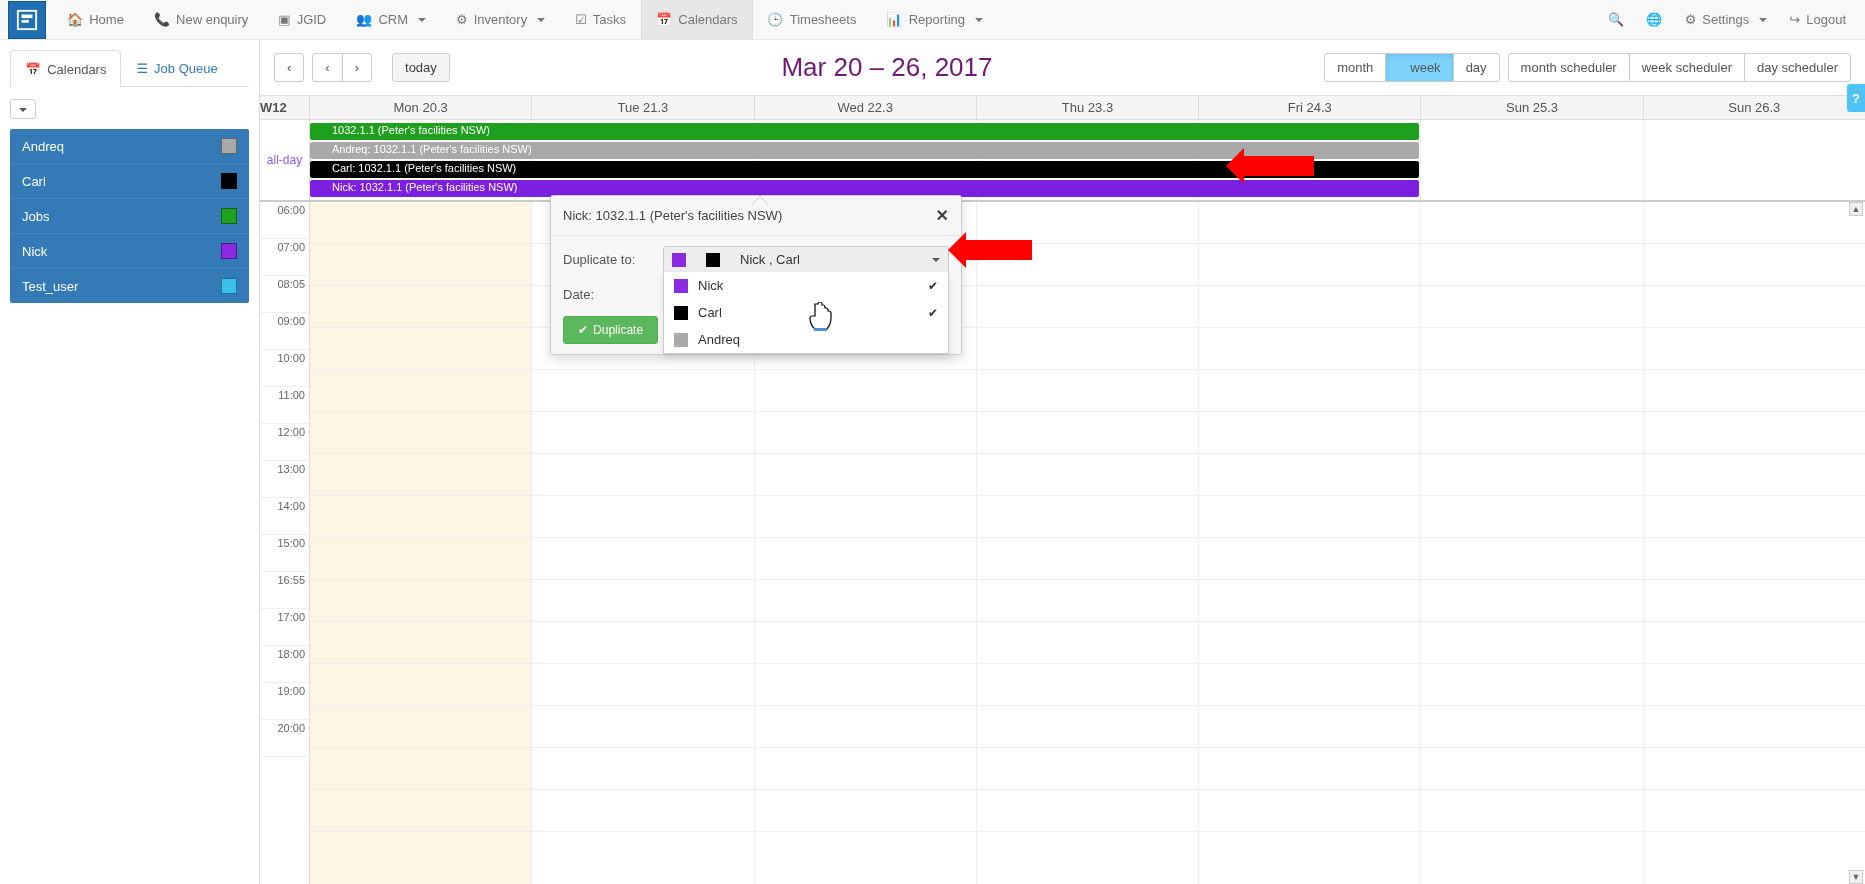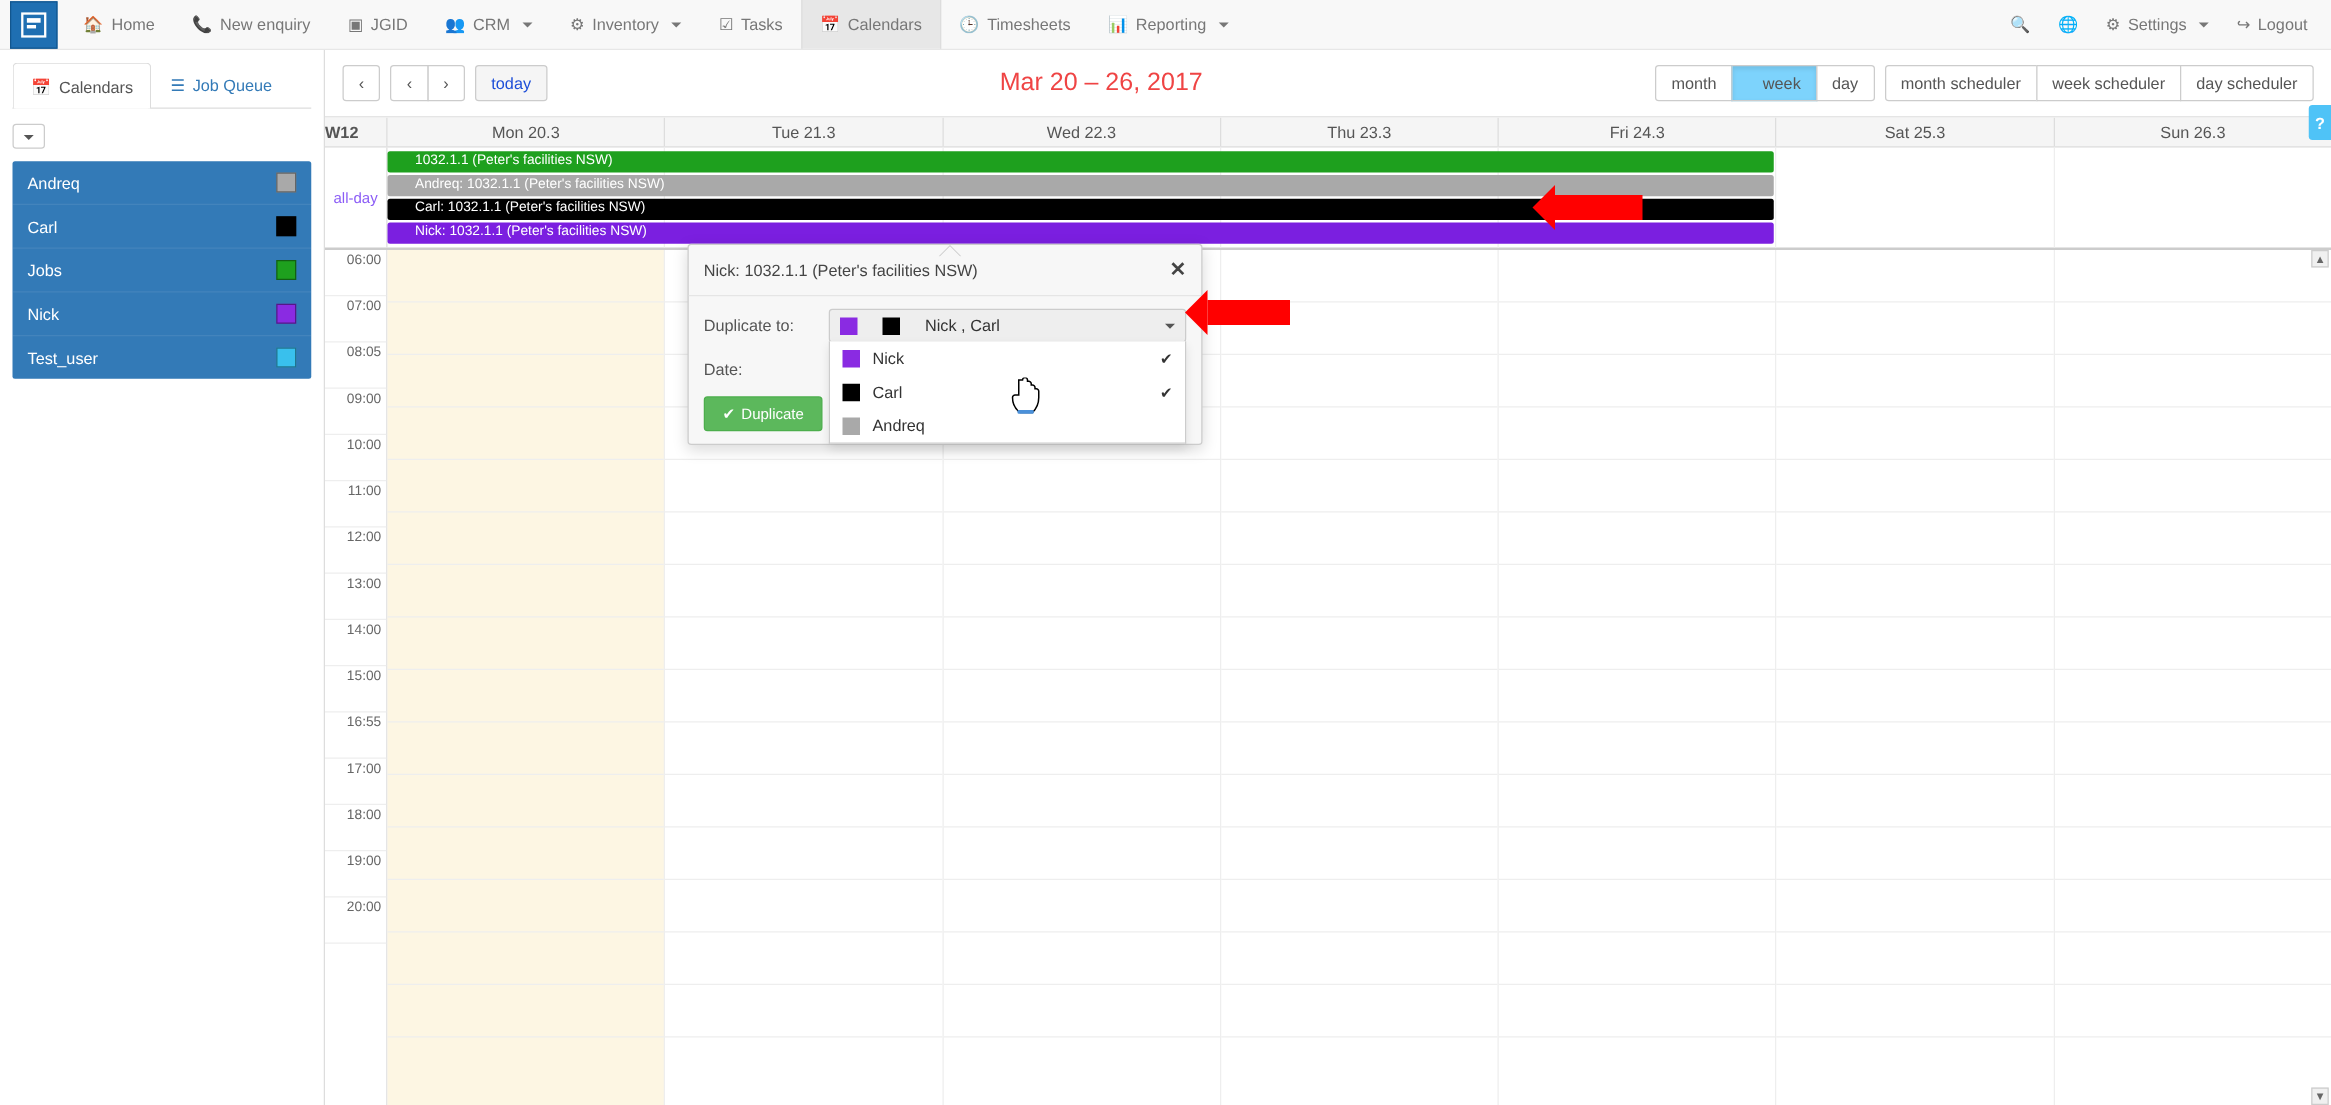--- a/index.html
+++ b/index.html
@@ -26,27 +26,27 @@
   .filter-btn::after{content:"";display:inline-block;border:4px solid transparent;border-top-color:#555;transform:translateY(3px);}
   .cal-list{background:#337ab7;border-radius:2px;overflow:hidden;}
   .cal-row{display:flex;align-items:center;justify-content:space-between;padding:9px 12px;color:#fff;font-size:13px;}
   .cal-row + .cal-row{border-top:1px solid rgba(255,255,255,0.08);}
   .swatch{width:16px;height:16px;border:1px solid rgba(0,0,0,0.4);}
 
   
   .main{flex:1;display:flex;flex-direction:column;position:relative;}
   .toolbar{display:flex;align-items:center;padding:12px 14px;gap:8px;}
   .btn{border:1px solid #ccc;background:#fff;border-radius:3px;padding:6px 12px;color:#555;cursor:pointer;font-size:13px;}
-  .btn.disabled{color:#1d4ed8;background:#f5f5f5;cursor:default;}
+  .btn.disabled{color:#404040;background:#f5f5f5;cursor:default;margin-left:12px;}
   .btn-group{display:flex;}
   .btn-group .btn{border-radius:0;margin-left:-1px;}
   .btn-group .btn:first-child{border-radius:3px 0 0 3px;margin-left:0;}
   .btn-group .btn:last-child{border-radius:0 3px 3px 0;}
   .btn.active{background:#7dd3fc;box-shadow:inset 0 2px 4px rgba(0,0,0,0.1);padding-left:24px;}
-  .title{flex:1;text-align:center;font-size:20px;color:#ef4444;}
+  .title{flex:1;text-align:center;font-size:26px;color:#701a75;}
   .view-switch{margin-left:auto;}
 
   
   .cal-wrap{flex:1;border-top:1px solid #ddd;display:flex;flex-direction:column;position:relative;overflow:hidden;}
   .day-header{display:flex;border-bottom:1px solid #ddd;background:#f5f5f5;}
   .wk-col{width:50px;border-right:1px solid #ddd;text-align:left;padding:4px 0;font-weight:bold;color:#555;}
   .day-col{flex:1;border-right:1px solid #ddd;text-align:center;padding:4px 0;color:#555;}
   .day-col:last-child{border-right:none;}
 
   .allday{display:flex;border-bottom:2px solid #ccc;min-height:80px;}
@@ -231,21 +231,21 @@
 
     <div class="cal-wrap">
       <div class="day-header">
         <div class="wk-col">W12</div>
         <div id="day-headers" style="flex:1;display:flex;">
             <div class="day-col">Mon 20.3</div>
             <div class="day-col">Tue 21.3</div>
             <div class="day-col">Wed 22.3</div>
             <div class="day-col">Thu 23.3</div>
             <div class="day-col">Fri 24.3</div>
-            <div class="day-col">Sat 25.3</div>
+            <div class="day-col">Sun 25.3</div>
             <div class="day-col">Sun 26.3</div>
           </div>
       </div>
 
       <div class="allday">
         <div class="allday-label">all-day</div>
         <div class="allday-grid" id="allday-grid" style="height: 80px;">
           <div class="allday-cols" id="allday-cols">
               <div class="dcol"></div>
               <div class="dcol"></div>

